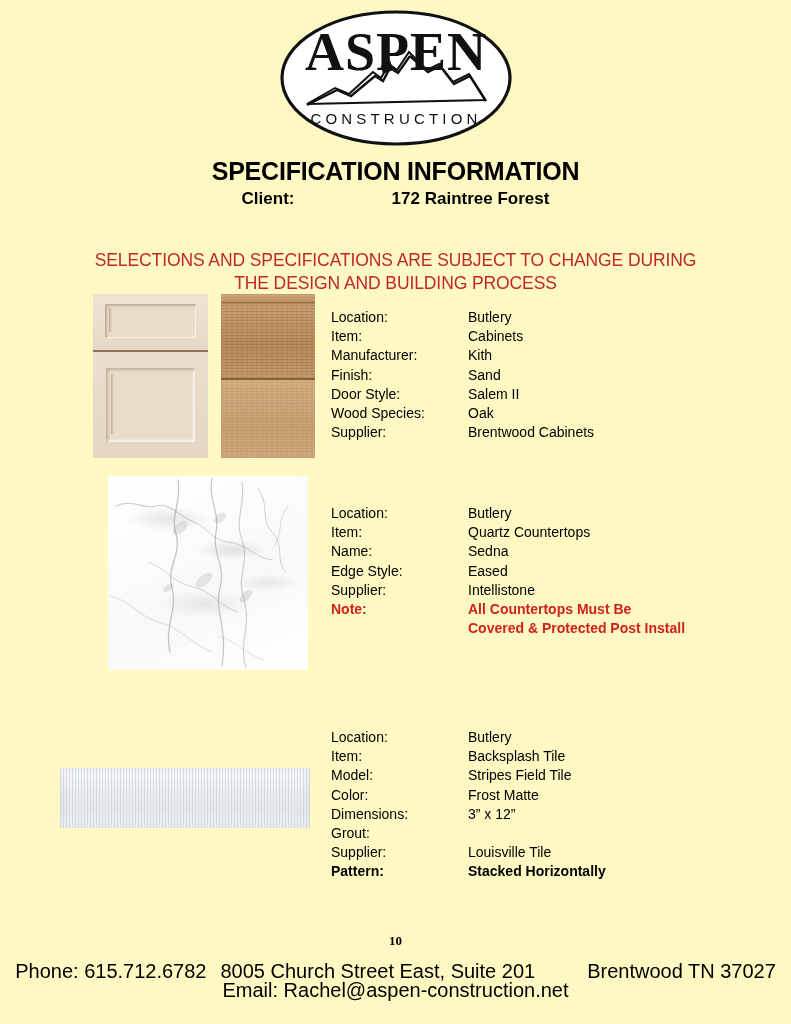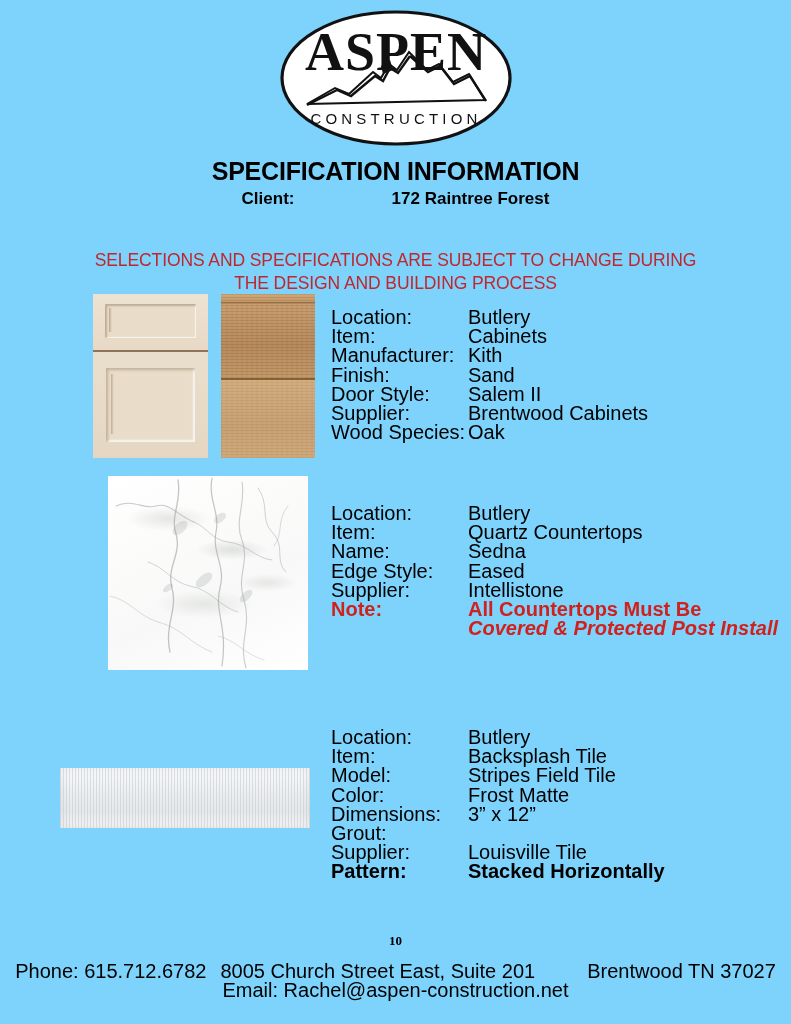--- a/index.html
+++ b/index.html
@@ -10,21 +10,21 @@
   }
   body {
     font-family: "Liberation Sans", sans-serif;
     color: #000000;
   }
   .page {
     position: relative;
     width: 791px;
     height: 1024px;
     margin: 0 auto;
-    background: #7dd3fc;
+    background: #fef9c3;
     overflow: hidden;
   }
 
   
   .logo-wrap {
     position: absolute;
     left: 0; right: 0;
     top: 8px;
     display: flex;
     justify-content: center;
@@ -74,36 +74,36 @@
     color: #C0272D;
     font-size: 17.5px;
     line-height: 1.33;
     letter-spacing: -0.1px;
     margin-top: 16px;
   }
 
   
   .spec-table {
     position: absolute;
-    font-size: 20px;
+    font-size: 14px;
     line-height: 19.2px;
     white-space: nowrap;
   }
   .spec-row { display: block; height: 19.2px; }
   .spec-label {
     display: inline-block;
     width: 137px;
     vertical-align: top;
   }
   .spec-value { display: inline-block; vertical-align: top; }
   .spec-row.note .spec-label,
   .spec-row.note .spec-value { color: #D0211C; font-weight: bold; }
   .spec-row.emph .spec-label,
   .spec-row.emph .spec-value { font-weight: bold; }
-  .note-cont { color: #D0211C; font-weight: bold; display:inline-block; margin-left:137px;font-style:italic; }
+  .note-cont { color: #D0211C; font-weight: bold; display:inline-block; margin-left:137px; }
 
   #spec-cabinets   { left: 331px; top: 308px; }
   #spec-countertop { left: 331px; top: 504px; }
   #spec-tile       { left: 331px; top: 728px; }
 
   
   .swatch { position: absolute; overflow: hidden; }
 
   
   #swatch-cabinet-door {
@@ -305,22 +305,22 @@
   </div>
 
   <div class="swatch" id="swatch-tile"></div>
 
   <div class="spec-table" id="spec-cabinets">
     <div class="spec-row"><span class="spec-label">Location:</span><span class="spec-value">Butlery</span></div>
     <div class="spec-row"><span class="spec-label">Item:</span><span class="spec-value">Cabinets</span></div>
     <div class="spec-row"><span class="spec-label">Manufacturer:</span><span class="spec-value">Kith</span></div>
     <div class="spec-row"><span class="spec-label">Finish:</span><span class="spec-value">Sand</span></div>
     <div class="spec-row"><span class="spec-label">Door Style:</span><span class="spec-value">Salem II</span></div>
+    <div class="spec-row"><span class="spec-label">Wood Species:</span><span class="spec-value">Oak</span></div>
     <div class="spec-row"><span class="spec-label">Supplier:</span><span class="spec-value">Brentwood Cabinets</span></div>
-    <div class="spec-row"><span class="spec-label">Wood Species:</span><span class="spec-value">Oak</span></div>
   </div>
 
   <div class="spec-table" id="spec-countertop">
     <div class="spec-row"><span class="spec-label">Location:</span><span class="spec-value">Butlery</span></div>
     <div class="spec-row"><span class="spec-label">Item:</span><span class="spec-value">Quartz Countertops</span></div>
     <div class="spec-row"><span class="spec-label">Name:</span><span class="spec-value">Sedna</span></div>
     <div class="spec-row"><span class="spec-label">Edge Style:</span><span class="spec-value">Eased</span></div>
     <div class="spec-row"><span class="spec-label">Supplier:</span><span class="spec-value">Intellistone</span></div>
     <div class="spec-row note"><span class="spec-label">Note:</span><span class="spec-value">All Countertops Must Be</span></div>
     <div class="spec-row"><span class="note-cont">Covered &amp; Protected Post Install</span></div>

